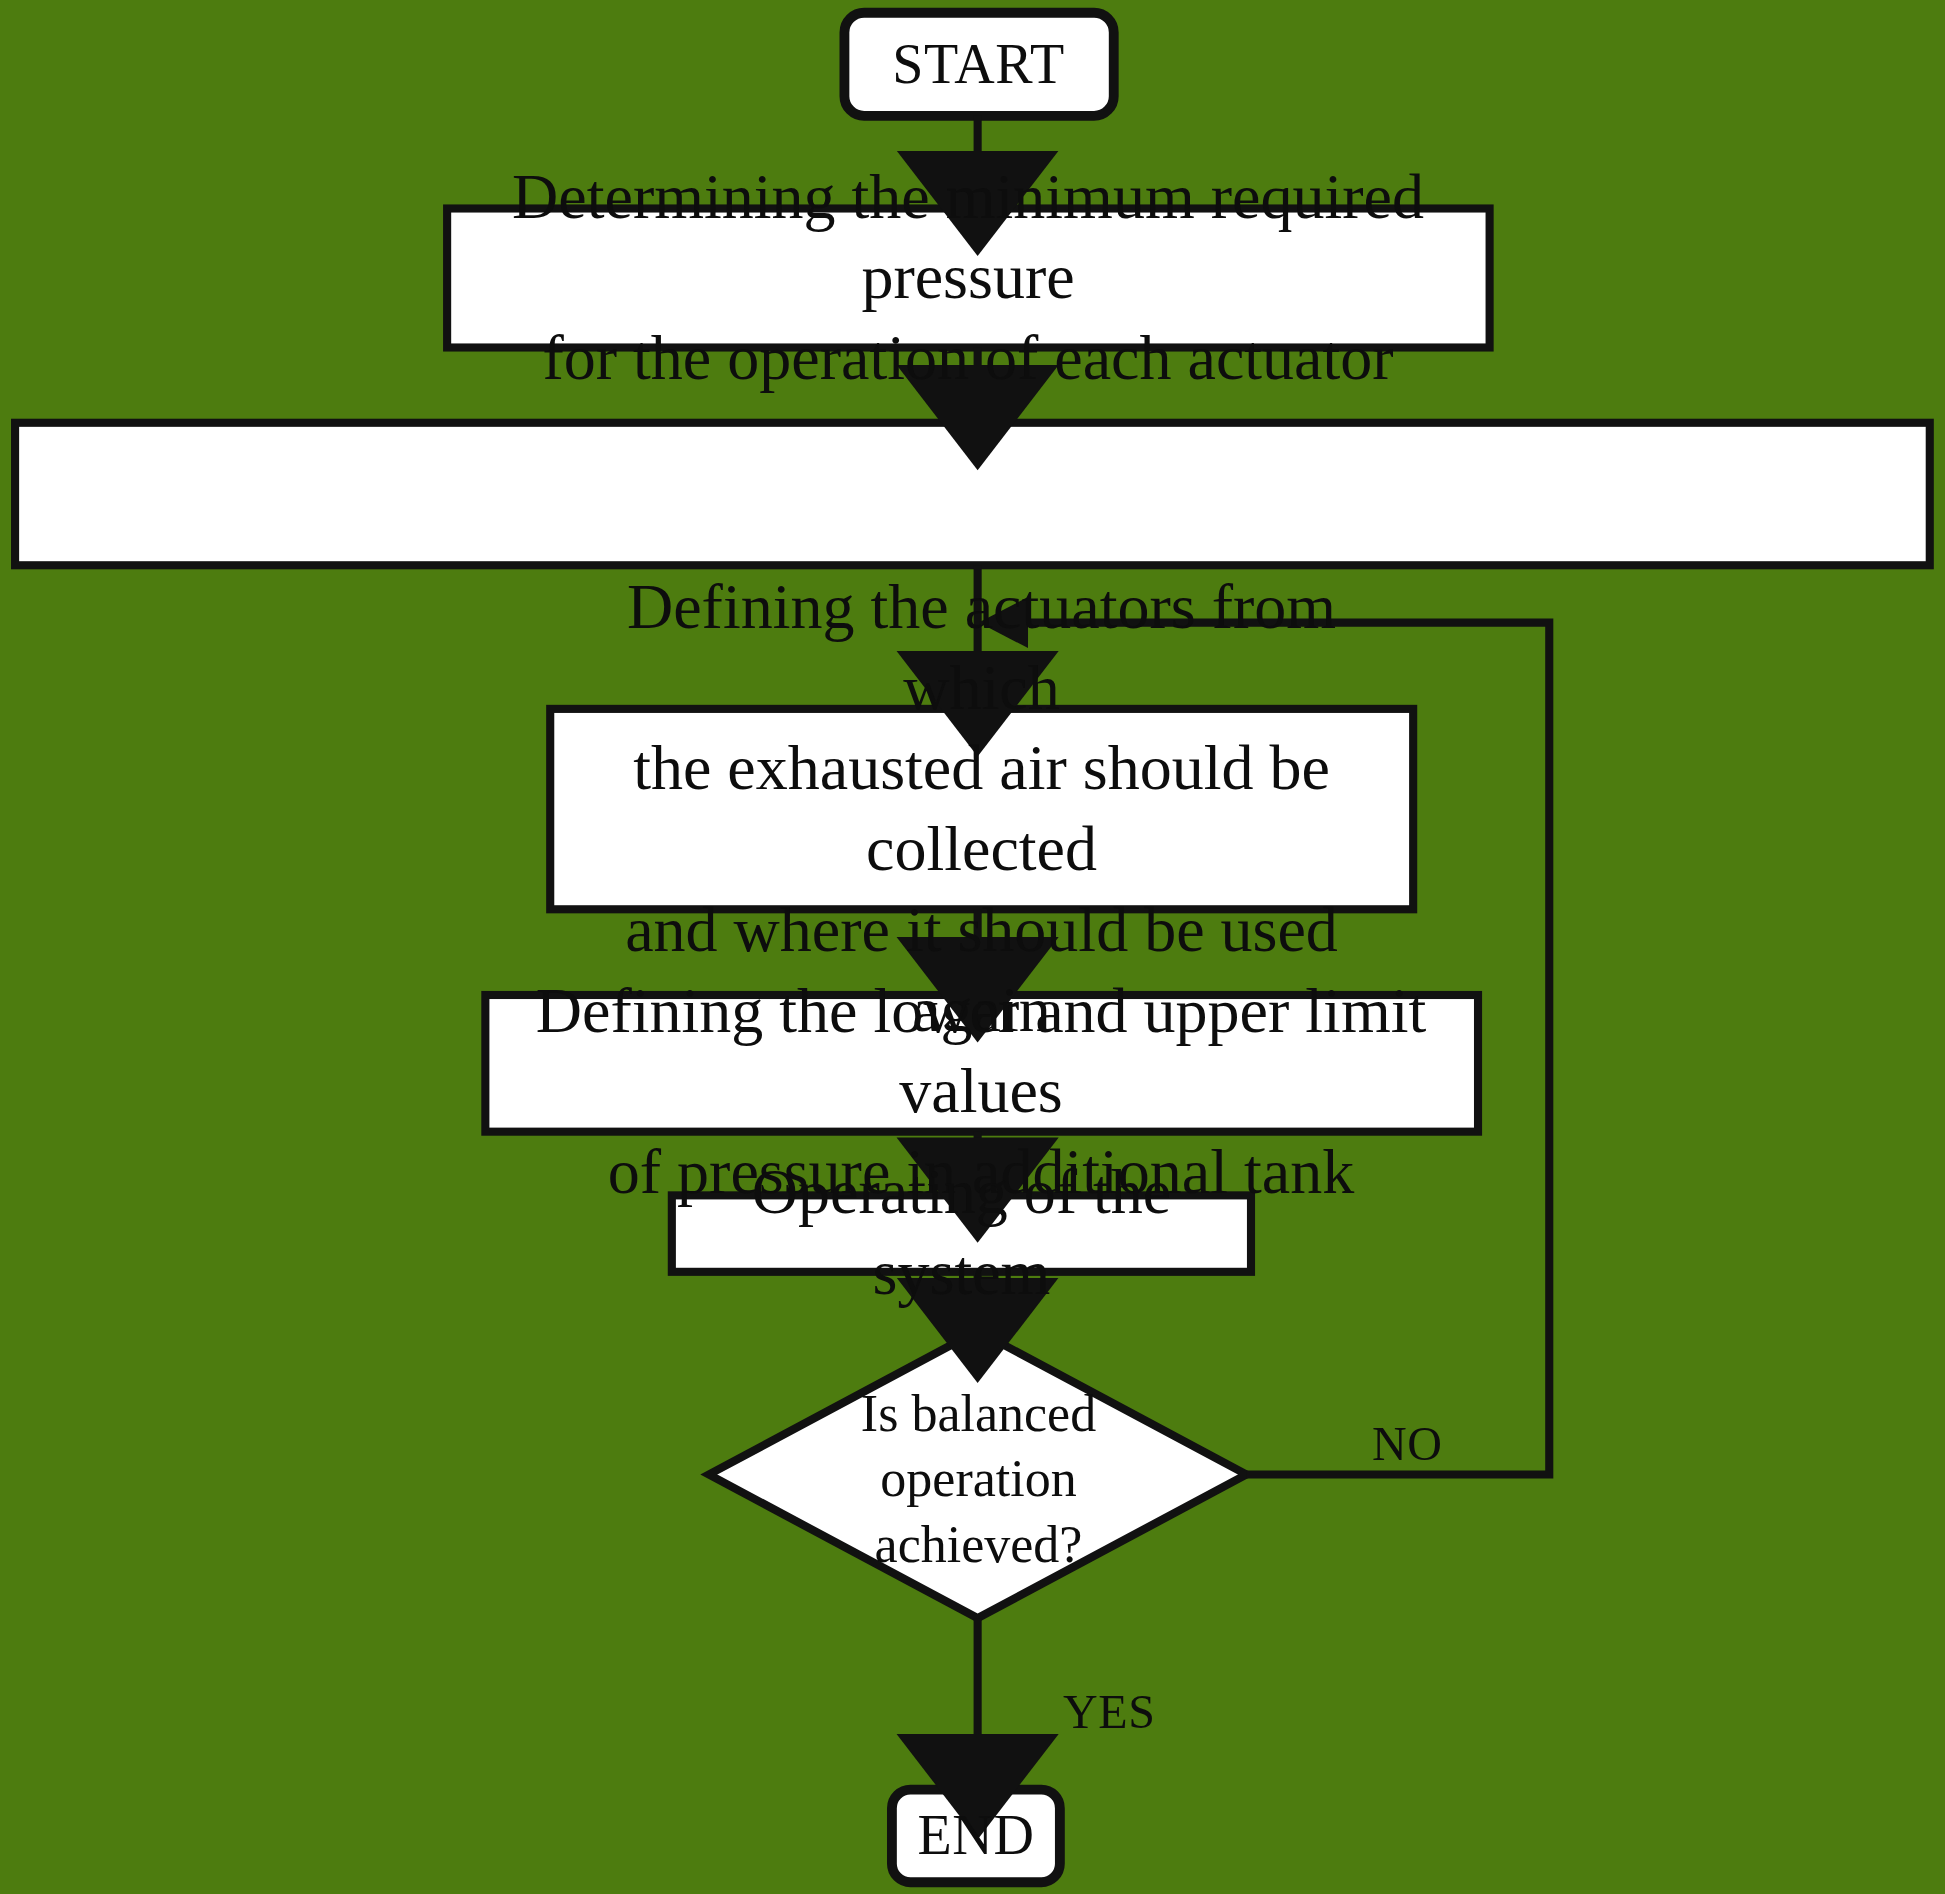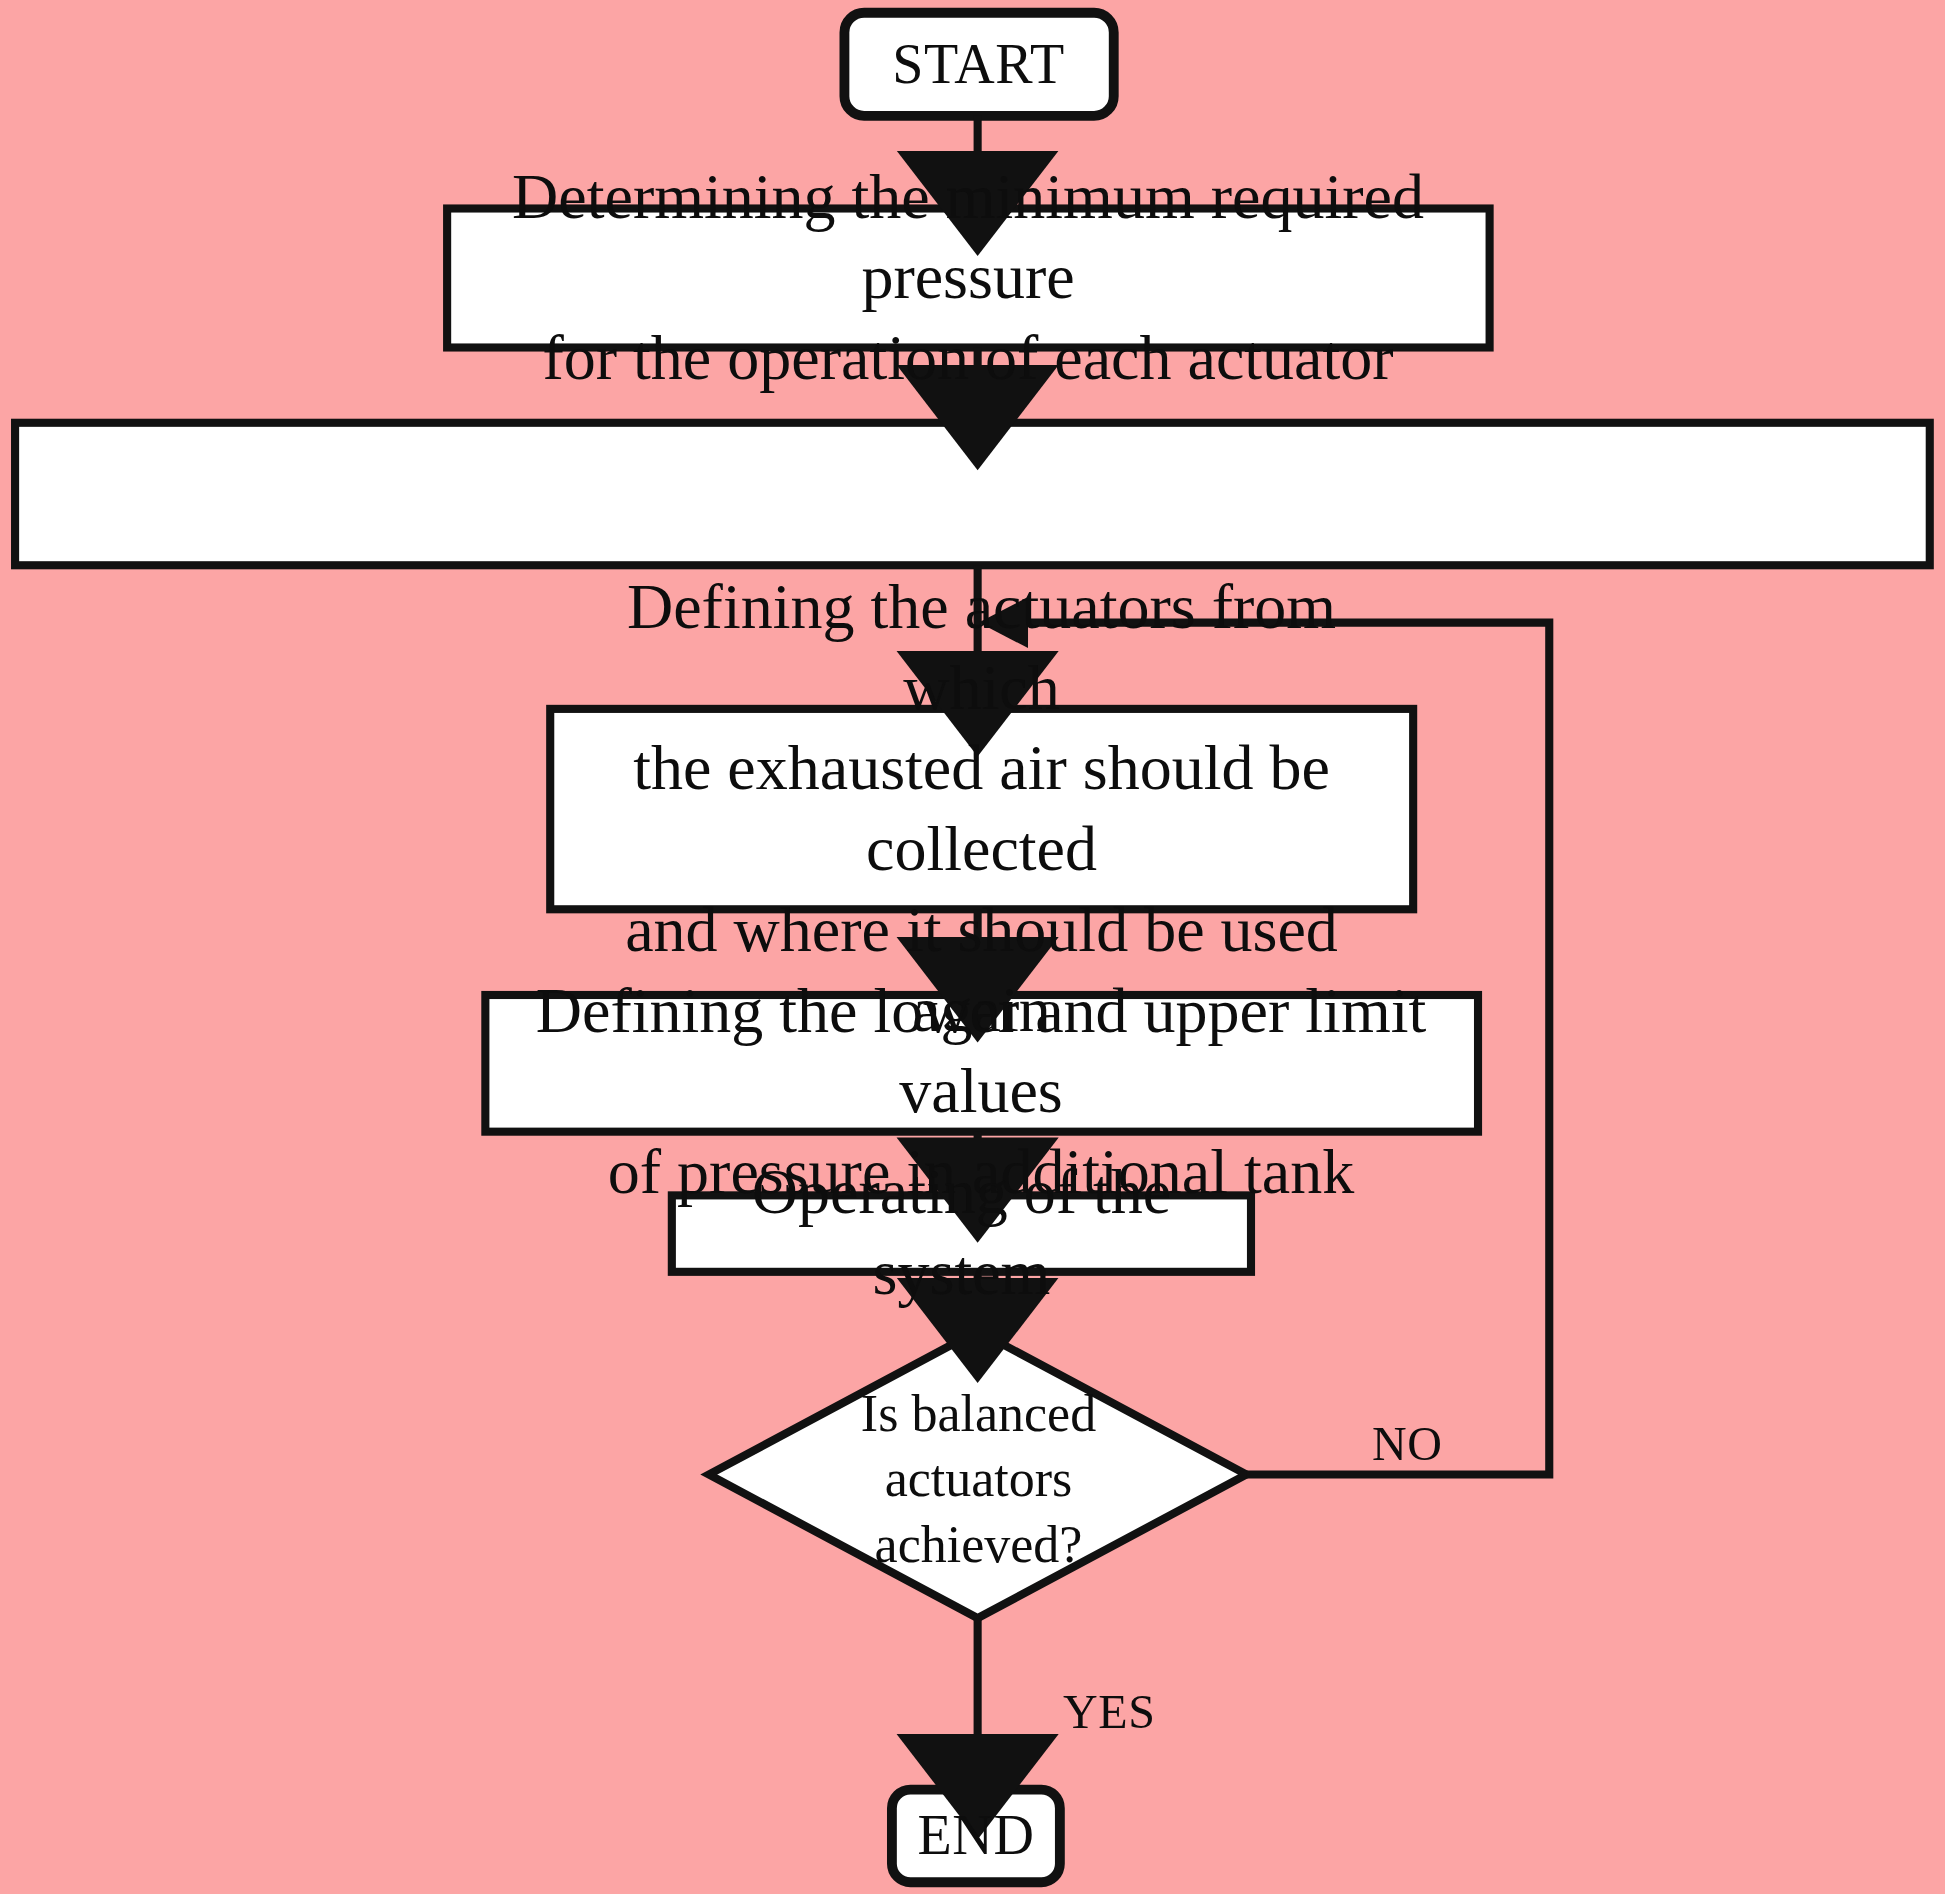--- a/index.html
+++ b/index.html
@@ -4,21 +4,21 @@
 <style>
   html, body {
     margin: 0;
     padding: 0;
     background: #ffffff;
   }
   #canvas {
     position: relative;
     width: 1946px;
     height: 1895px;
-    background: #fca5a5;
+    background: #4d7c0f;
     font-family: "Liberation Serif", "DejaVu Serif", serif;
     overflow: hidden;
   }
   #flow-svg {
     position: absolute;
     left: 0;
     top: 0;
     width: 1946px;
     height: 1895px;
   }
@@ -98,21 +98,21 @@
   <div class="node-text process-text" style="left:550px; top:709px; width:863px; height:200px;">Defining the actuators from which
 the exhausted air should be collected
 and where it should be used again</div>
 
   <div class="node-text process-text" style="left:485px; top:995px; width:992px; height:137px;margin-top:28px;">Defining the lower and upper limit values
 of pressure in additional tank</div>
 
   <div class="node-text process-text" style="left:672px; top:1195px; width:579px; height:76px;">Operating of the system</div>
 
   <div class="node-text decision-text" style="left:770px; top:1372px; width:417px; height:214px;">Is balanced
-actuators
+operation
 achieved?</div>
 
   <div class="node-text terminal-text" style="left:892px; top:1789px; width:168px; height:93px;">END</div>
 
   <div class="edge-label" style="left:1372px; top:1416px;">NO</div>
 
   <div class="edge-label" style="left:1019px; top:1684px;margin-left:44px;">YES</div>
 
 </div>
 

